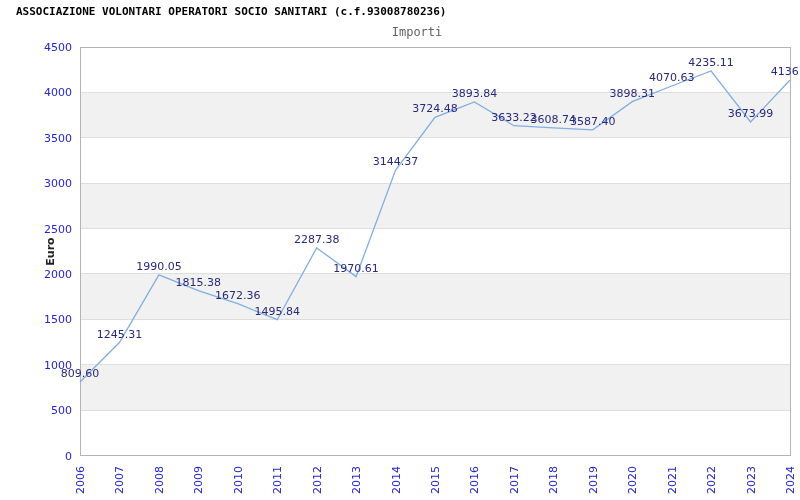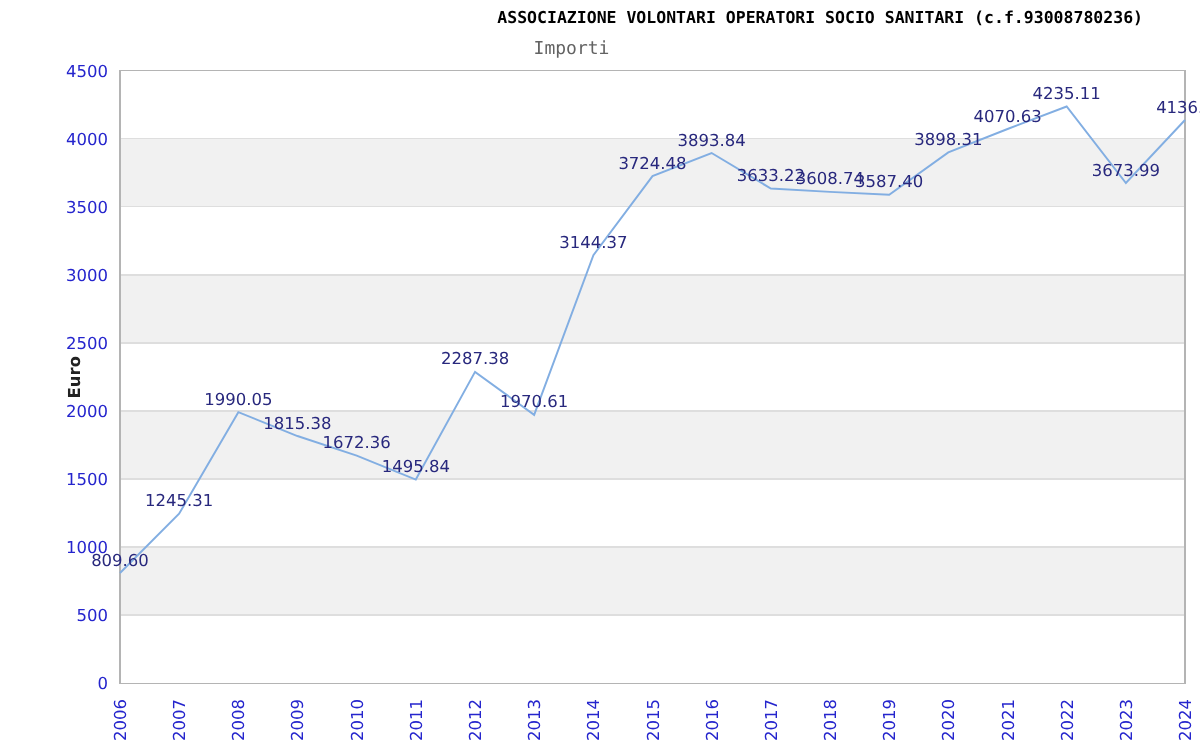--- a/index.html
+++ b/index.html
@@ -4,32 +4,33 @@
 <style>
   html,body { margin:0; padding:0; background:#ffffff; }
   .chart-container {
     position:relative;
     width:800px; height:500px;
     background:#ffffff;
     overflow:hidden;
     font-family:"DejaVu Sans", sans-serif;
   }
   .chart-title {
-    position:absolute; left:0; top:5px; width:762px;
-    text-align:right;
+    position:absolute; left:16px; top:5px; width:762px;
+    text-align:left;
     font-family:"DejaVu Sans Mono", monospace;
     font-weight:bold; font-size:11px; color:#000000;
     white-space:nowrap;
   }
   .chart-subtitle {
     position:absolute; left:0; top:25px; width:762px;
     text-align:center;
     font-family:"DejaVu Sans Mono", monospace;
     font-size:12px; color:#636363;
     white-space:nowrap;
+    padding-left:36px;
   }
   .y-axis-title {
     position:absolute; left:36px; top:245px;
     transform:rotate(-90deg);
     font-weight:bold; font-size:11px; color:#222222;
     white-space:nowrap;
   }
   .x-axis-title {
     position:absolute; left:761px; top:481px;
     font-weight:bold; font-size:11px; color:#222222;

